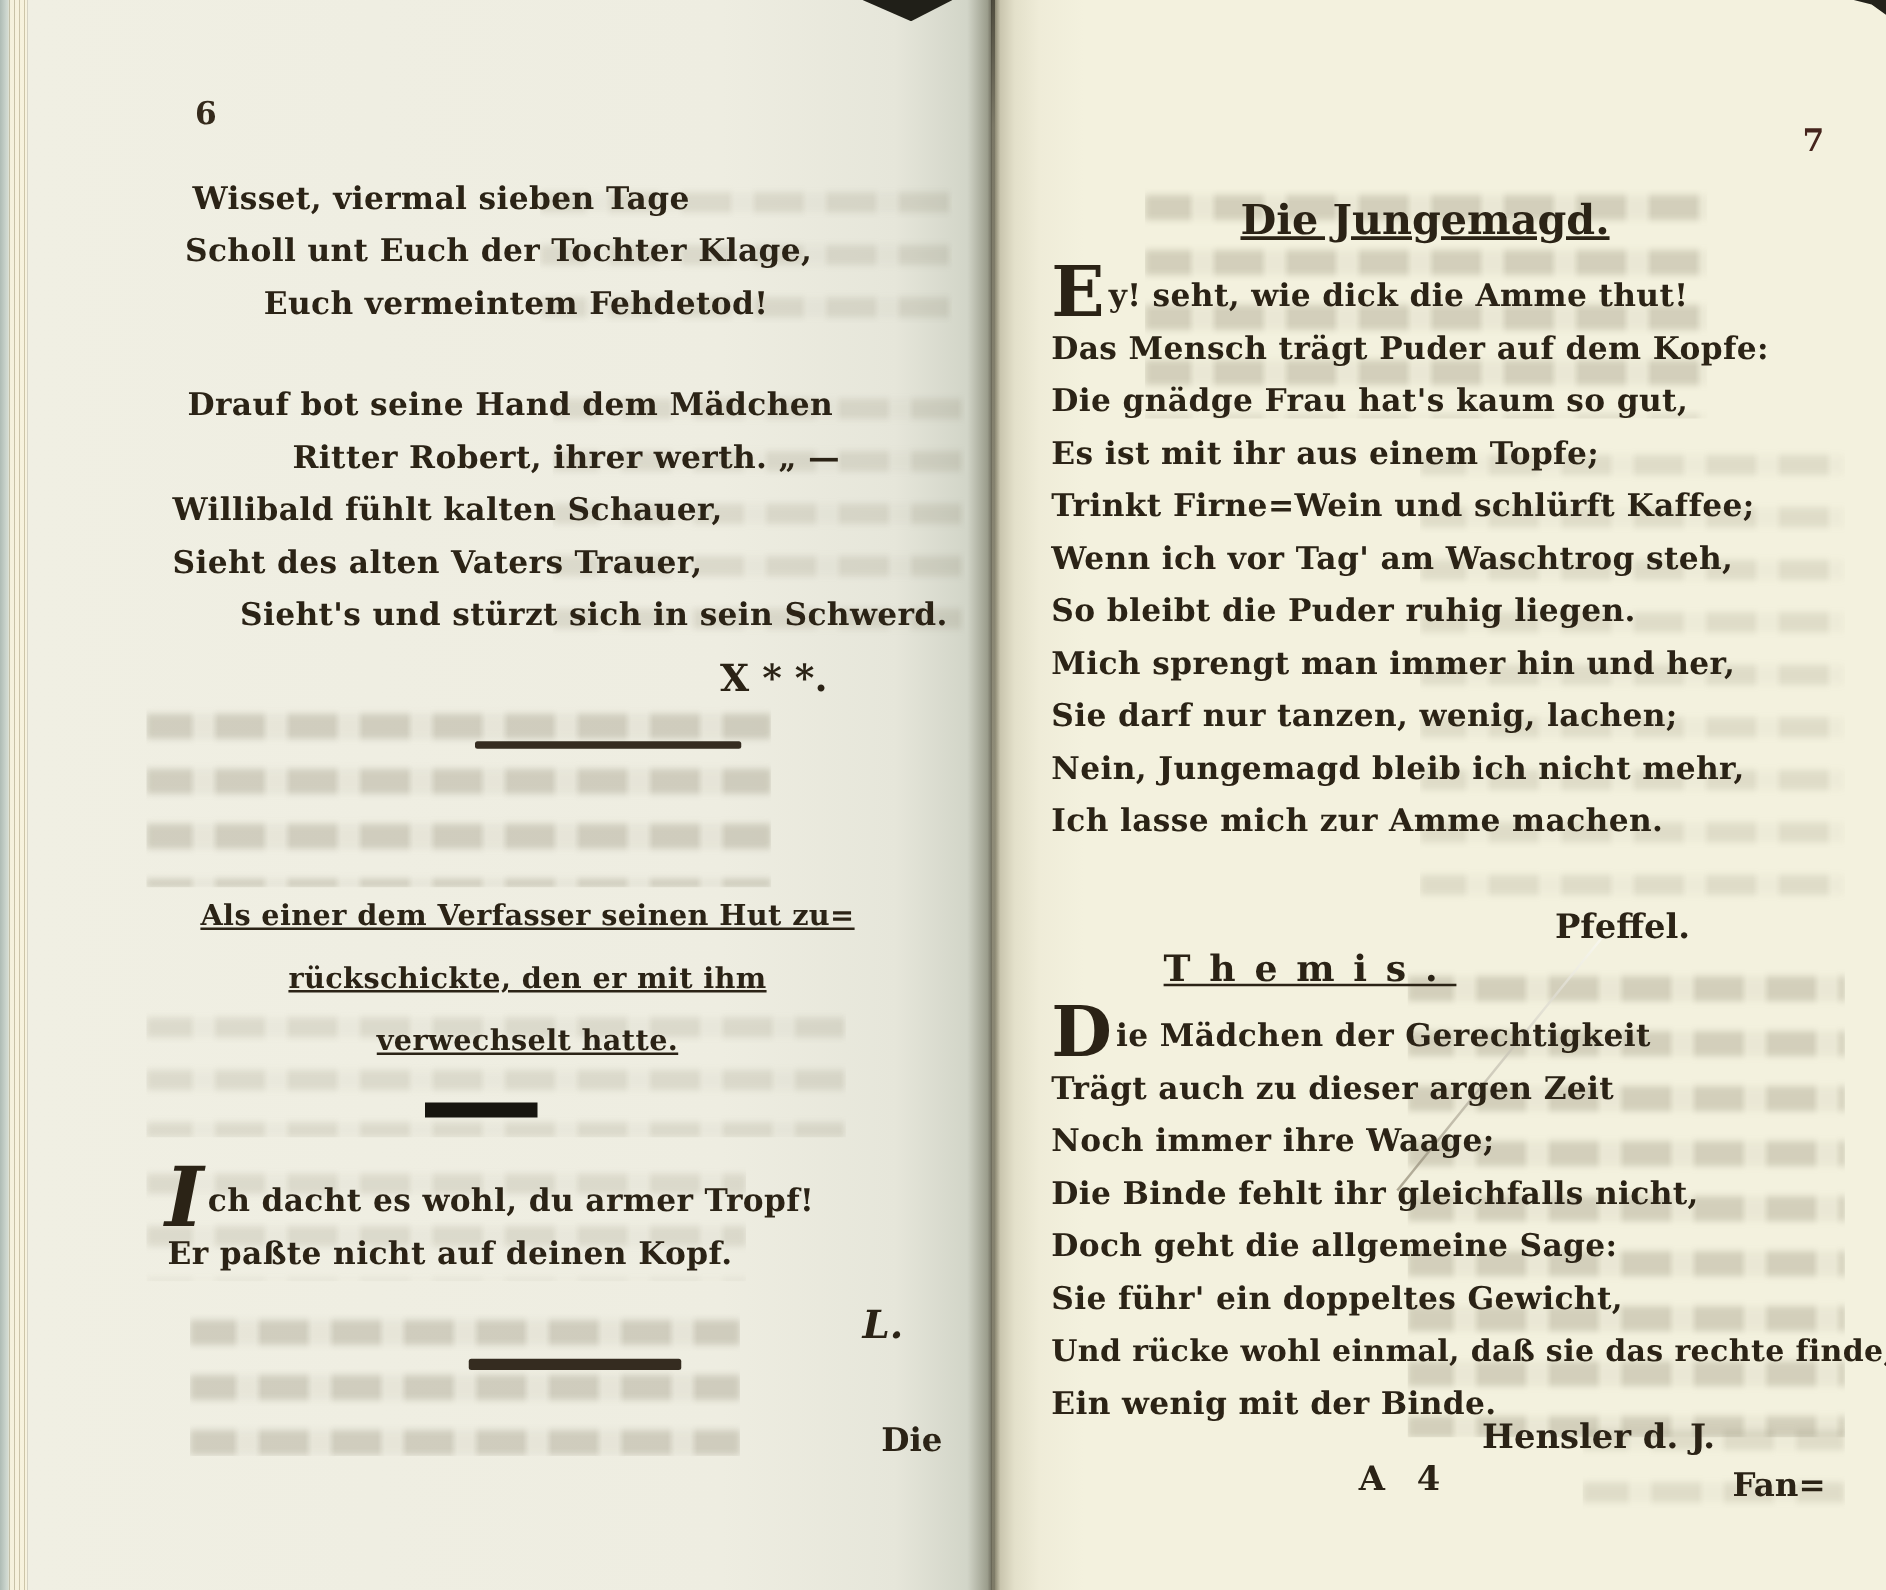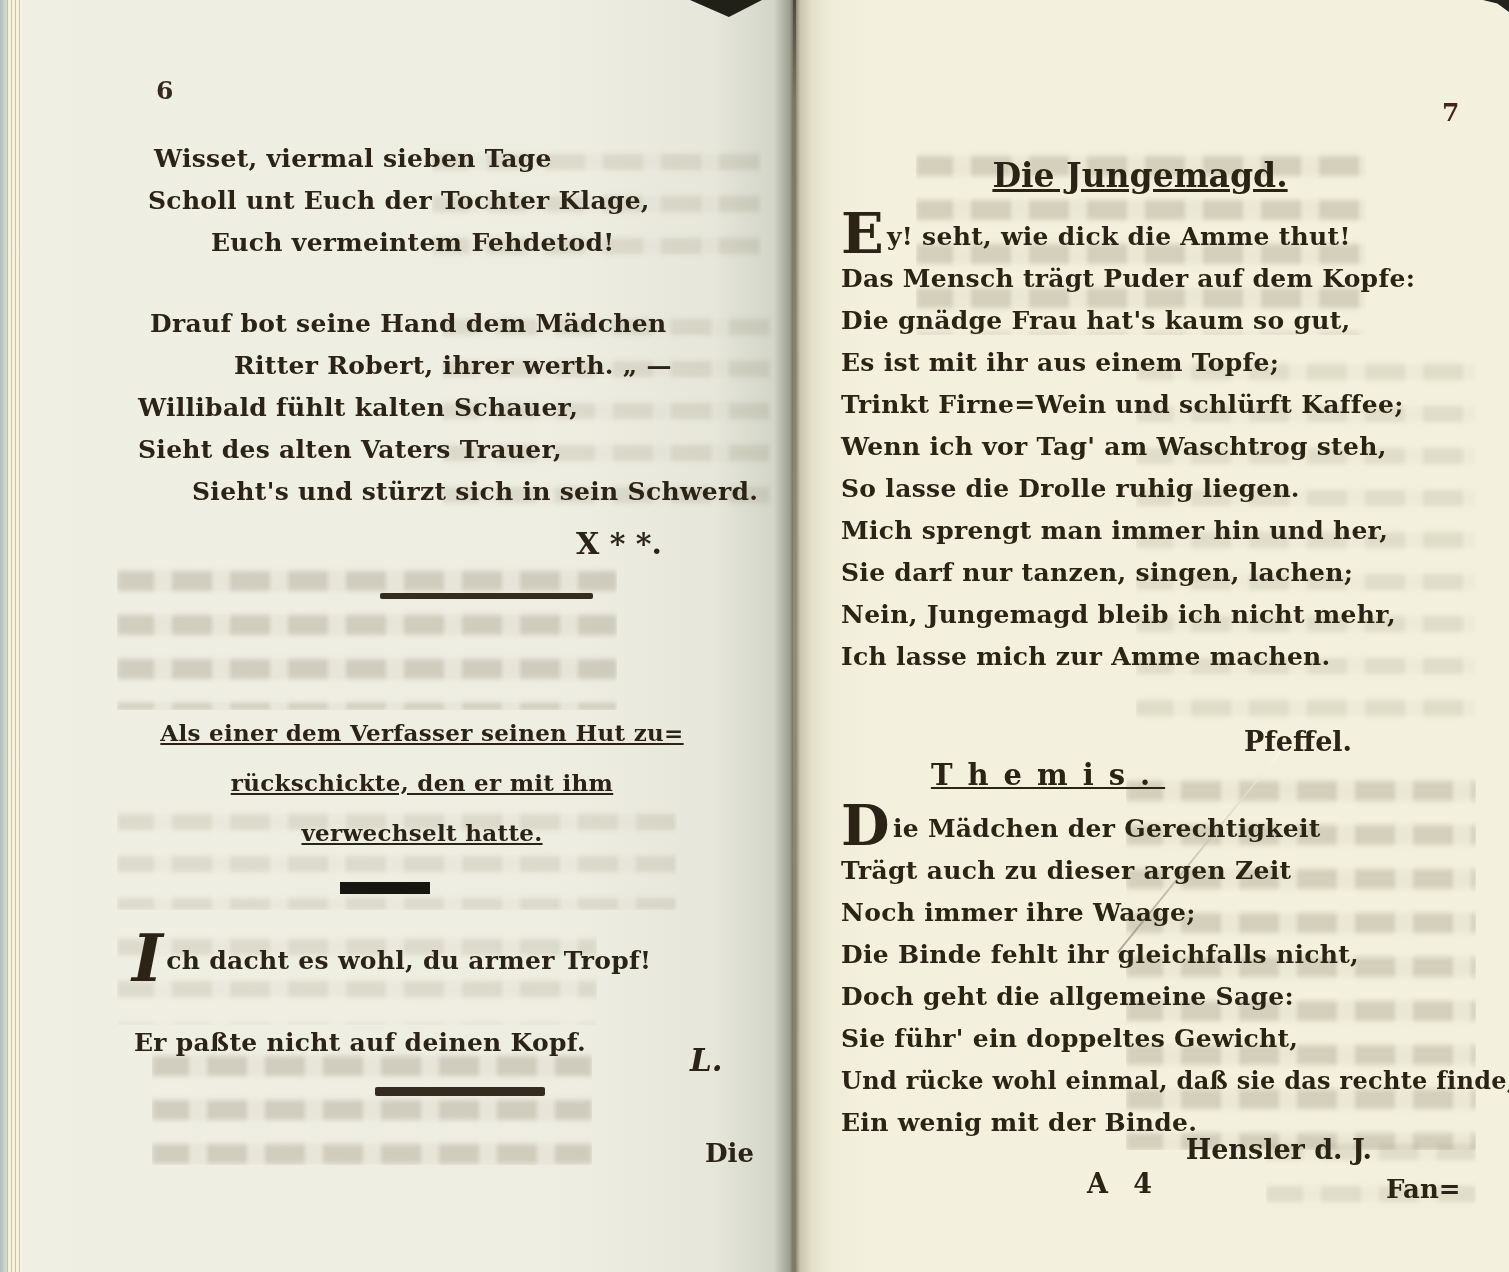--- a/index.html
+++ b/index.html
@@ -134,21 +134,21 @@
       <div class="line center">rückschickte, den er mit ihm</div>
       <div class="line center">verwechselt hatte.</div>
     </div>
 
     <div class="orn-bar" style="left:318px;top:882px;width:90px;height:12px;"></div>
 
     <div class="blk" style="left:110px;top:940px;">
       <div class="line">
         <span class="dropcap swash">I</span><span>ch dacht es wohl, du armer Tropf!</span>
       </div>
-      <div class="line" style="margin-left:2px;margin-top:40px;">Er paßte nicht auf deinen Kopf.</div>
+      <div class="line" style="margin-left:2px;">Er paßte nicht auf deinen Kopf.</div>
     </div>
 
     <div class="blk sig sig-script" style="left:668px;top:1042px;">L.</div>
 
     <div class="rule" style="left:353px;top:1087px;width:170px;height:9px;"></div>
 
     <div class="blk catchword" style="left:683px;top:1138px;">Die</div>
   </div>
 
   <div class="fold-line"></div>
@@ -168,23 +168,23 @@
 
     <div class="blk" style="left:45px;top:216px;">
       <div class="line">
         <span class="dropcap">E</span><span>y! seht, wie dick die Amme thut!</span>
       </div>
       <div class="line">Das Mensch trägt Puder auf dem Kopfe:</div>
       <div class="line">Die gnädge Frau hat's kaum so gut,</div>
       <div class="line">Es ist mit ihr aus einem Topfe;</div>
       <div class="line">Trinkt Firne=Wein und schlürft Kaffee;</div>
       <div class="line">Wenn ich vor Tag' am Waschtrog steh,</div>
-      <div class="line">So lasse die Drolle ruhig liegen.</div>
+      <div class="line">So bleibt die Puder ruhig liegen.</div>
       <div class="line">Mich sprengt man immer hin und her,</div>
-      <div class="line">Sie darf nur tanzen, singen, lachen;</div>
+      <div class="line">Sie darf nur tanzen, wenig, lachen;</div>
       <div class="line">Nein, Jungemagd bleib ich nicht mehr,</div>
       <div class="line">Ich lasse mich zur Amme machen.</div>
     </div>
 
     <div class="blk sig right" style="left:256px;top:726px;width:300px;">Pfeffel.</div>
 
     <div class="blk sig center letterspread" style="left:52px;top:758px;width:400px;">Themis.</div>
 
     <div class="blk" style="left:45px;top:808px;">
       <div class="line">

